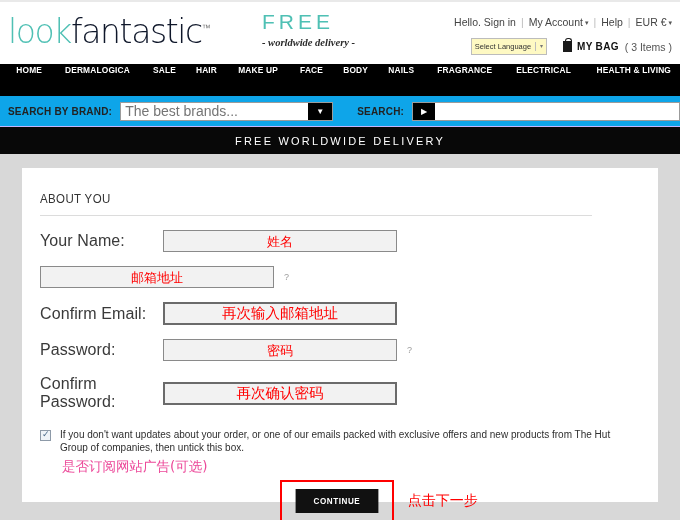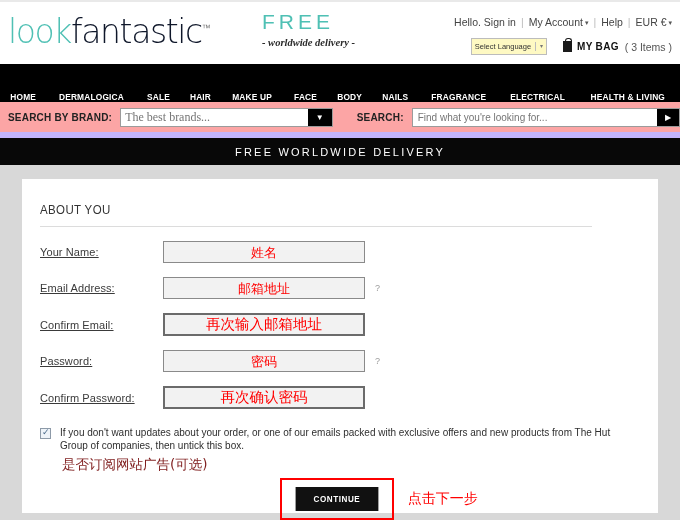--- a/index.html
+++ b/index.html
@@ -141,48 +141,48 @@
   .mybag-label {
     font-weight: bold;
     font-size: 10px;
     letter-spacing: .3px;
     color: #111;
   }
   .bag-count { color: #555; margin-left: 6px; font-size: 10.5px; }
 
   
   .main-nav {
-    height: 38px;
+    height: 32px;
     background: #000000;
     display: flex;
-    align-items: flex-end;
-    padding-left: 0;
+    align-items: flex-start;
+    padding-left: 6px;
     box-sizing: border-box;
   }
   .nav-item {
     color: #ffffff;
     font-size: 9.5px;
     font-weight: bold;
     letter-spacing: .2px;
     padding: 0 8.5px;
     white-space: nowrap;
     text-decoration: none;
     font-family: "Liberation Sans Narrow", "Liberation Sans", sans-serif;
     transform: scaleX(0.88);
     transform-origin: center;
   }
 
   
   .search-bar {
     height: 30px;
-    background: #fca5a5;
-    display: flex;
-    align-items: center;
-    position: relative;
-    border-bottom: 6px solid #c4b5fd;
+    background: #0ea5e9;
+    display: flex;
+    align-items: center;
+    position: relative;
+    border-bottom: 1px solid #c4b5fd;
   }
   .search-label {
     font-size: 10px;
     font-weight: bold;
     color: #222;
     letter-spacing: .2px;
     white-space: nowrap;
   }
   .lbl-brand { margin-left: 8px; }
   .lbl-search { margin-left: 24px; }
@@ -194,25 +194,25 @@
     border: 1px solid #9b9b9b;
     background: #fff;
     display: flex;
     align-items: center;
     box-sizing: border-box;
   }
   .brand-field input {
     border: none;
     outline: none;
     flex: 1;
-    font-size: 12px;
+    font-size: 14px;
     color: #9a9a9a;
     padding-left: 4px;
     background: transparent;
-    font-family: Liberation Serif, serif;
+    font-family: Liberation Sans, sans-serif;
     min-width: 0;
   }
   .brand-btn {
     width: 24px;
     height: 17px;
     background: #000;
     display: flex;
     align-items: center;
     justify-content: center;
     color: #fff;
@@ -290,28 +290,27 @@
   }
 
   .form-row {
     display: flex;
     align-items: center;
     margin-top: 14px;
     position: relative;
   }
   .form-row .field-label {
     width: 123px;
-    font-size: 11px;
+    font-size: 16px;
     color: #3a3a3a;
     letter-spacing: .1px;
     flex-shrink: 0;
-    text-decoration: underline;
   }
   .input-box {
-    width: 202px;
+    width: 234px;
     height: 22px;
     box-sizing: border-box;
     background: #f2f2f2;
     border: 1px solid #8a8a8a;
     display: flex;
     align-items: center;
     justify-content: center;
   }
   .input-box.thick { border: 2px solid #6b6b6b; height: 23px; text-align: center; }
   .cn-overlay {
@@ -355,21 +354,21 @@
   }
   .check-text {
     margin-left: 9px;
     font-size: 10px;
     color: #2f2f2f;
     line-height: 12.5px;
     max-width: 594px;
   }
 
   .cn-note {
-    color: #7f1d1d;
+    color: #ec4899;
     font-size: 13.5px;
     font-family: "DejaVu Sans", sans-serif;
     margin-top: 4px;
     margin-left: 22px;
   }
 
   
   .continue-wrap {
     display: flex;
     align-items: center;
@@ -449,40 +448,38 @@
   </div>
 
 <div class="search-bar">
   <span class="search-label lbl-brand">SEARCH BY BRAND:</span>
   <div class="brand-field">
     <input type="text" placeholder="The best brands..." style="">
     <span class="brand-btn">▼</span>
   </div>
   <span class="search-label lbl-search">SEARCH:</span>
   <div class="search-field">
-    <input type="text" placeholder="Find what you're looking for..." style="">
     <span class="search-btn">▶</span>
   </div>
 </div>
 
 <div class="delivery-banner">FREE WORLDWIDE DELIVERY</div>
 
 <div class="page-body">
   <div class="panel">
     <div class="panel-title">ABOUT YOU</div>
 
     <div id="form-rows">
         <div class="form-row">
           <span class="field-label">Your Name:</span>
           <div class="input-box">
             <span class="cn-overlay">姓名</span>
           </div>
         </div>
         <div class="form-row">
-          <span class="field-label">Email Address:</span>
           <div class="input-box">
             <span class="cn-overlay">邮箱地址</span>
           </div>
           <span class="help-q">?</span>
         </div>
         <div class="form-row">
           <span class="field-label">Confirm Email:</span>
           <div class="input-box thick">
             <span class="cn-overlay big">再次输入邮箱地址</span>
           </div>

